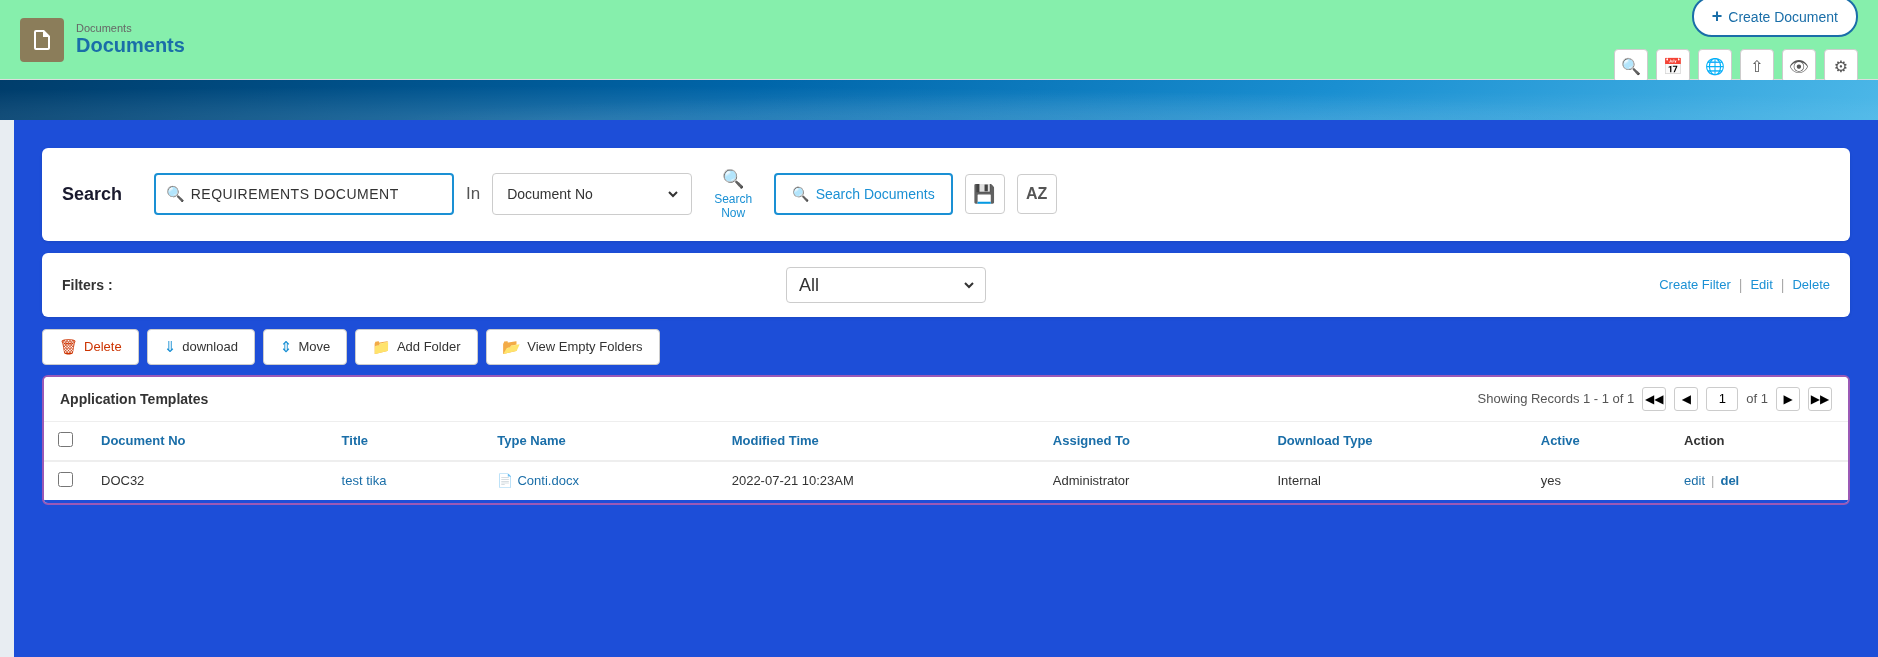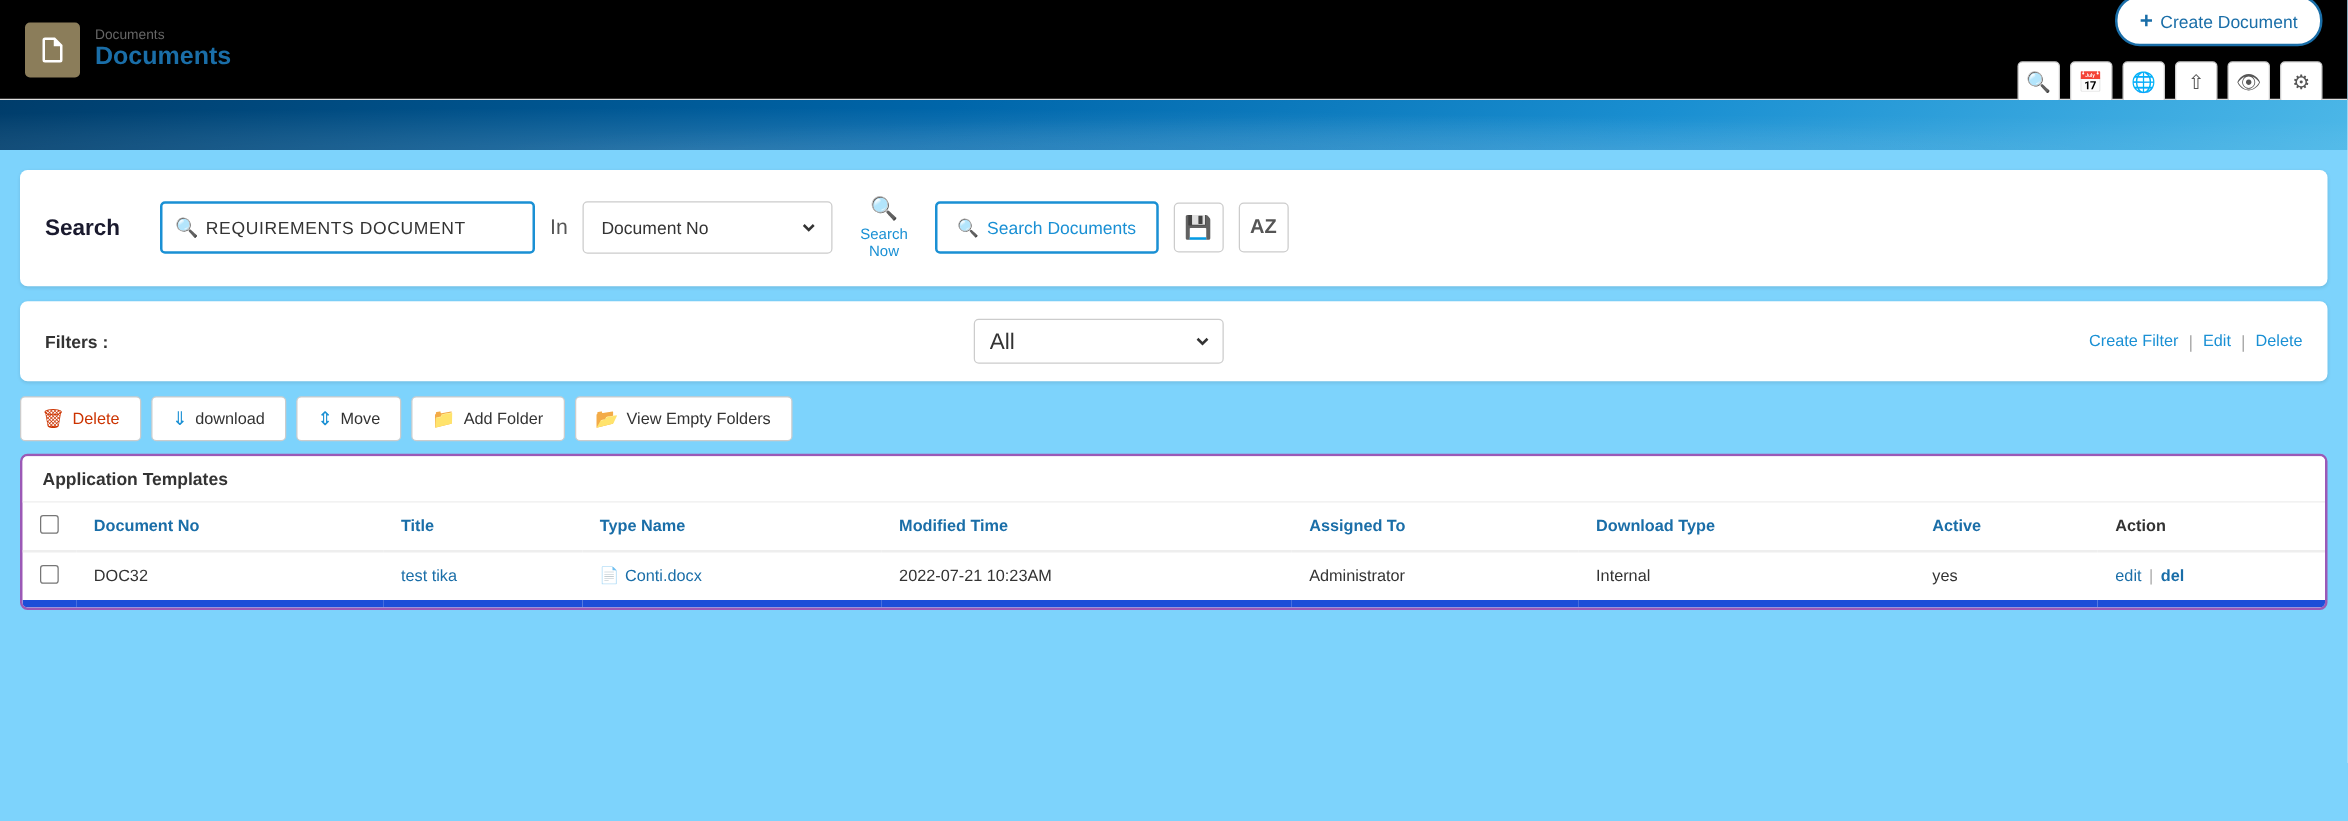--- a/index.html
+++ b/index.html
@@ -1,20 +1,20 @@
 <!DOCTYPE html>
 <html><head>
   <meta charset="utf-8">
   <style>
     * { box-sizing: border-box; margin: 0; padding: 0; }
     body { font-family: 'Segoe UI', Arial, sans-serif; background: #e8edf2; font-size: 14px; }
 
     
     .header {
-      background: #000000;
+      background: #86efac;
       border-bottom: 1px solid #ddd;
       padding: 10px 20px;
       display: flex;
       align-items: center;
       justify-content: space-between;
       height: 80px;
     }
     .header-left {
       display: flex;
       align-items: center;
@@ -90,23 +90,24 @@
       bottom: 0;
       left: 0;
       right: 0;
       height: 100%;
       background: radial-gradient(ellipse at 30% 100%, rgba(255,255,255,0.15) 0%, transparent 60%),
                   radial-gradient(ellipse at 70% 100%, rgba(255,255,255,0.1) 0%, transparent 50%);
     }
 
     
     .main-content {
-      padding: 16px;
-      background: #7dd3fc;
+      padding: 28px;
+      background: #1d4ed8;
       min-height: calc(100vh - 120px);
+      margin-left: 14px;
     }
 
     
     .search-section {
       background: white;
       border-radius: 6px;
       padding: 16px 20px;
       margin-bottom: 12px;
       box-shadow: 0 1px 3px rgba(0,0,0,0.1);
     }
@@ -315,21 +316,21 @@
       padding: 10px 14px;
       text-align: left;
       font-size: 13px;
       font-weight: 600;
       color: #1a6ea8;
       white-space: nowrap;
     }
     thead th.action-col { color: #333; }
     thead th.checkbox-col { width: 36px; }
     tbody tr {
-      border-bottom: 6px solid #1d4ed8;
+      border-bottom: 3px solid #1d4ed8;
     }
     tbody td {
       padding: 10px 14px;
       font-size: 13px;
       color: #333;
     }
     .td-link { color: #1a6ea8; cursor: pointer; text-decoration: none; }
     .file-link { color: #1a6ea8; cursor: pointer; display: flex; align-items: center; gap: 4px; }
     .action-links { display: flex; gap: 6px; }
     .edit-link { color: #1a6ea8; cursor: pointer; }
@@ -460,20 +461,29 @@
     </button>
     <button class="action-btn blue-icon">
       <span class="btn-icon" style="color:#1a90d4;">📂</span>
       <span>View Empty Folders</span>
     </button>
   </div>
 
   <div class="table-section">
     <div class="table-header-bar">
       <span class="table-header-bar-left">Application Templates</span>
+      <div class="table-header-bar-right">
+        <span>Showing Records 1 - 1 of 1</span>
+        <button class="pagination-btn">◀◀</button>
+        <button class="pagination-btn">◀</button>
+        <input class="pagination-input" type="text" value="1" style="">
+        <span>of 1</span>
+        <button class="pagination-btn">▶</button>
+        <button class="pagination-btn">▶▶</button>
+      </div>
     </div>
     <table>
       <thead>
         <tr>
           <th class="checkbox-col">
             <input type="checkbox" style="">
           </th>
           <th>
             <span>Document No</span>
           </th>

